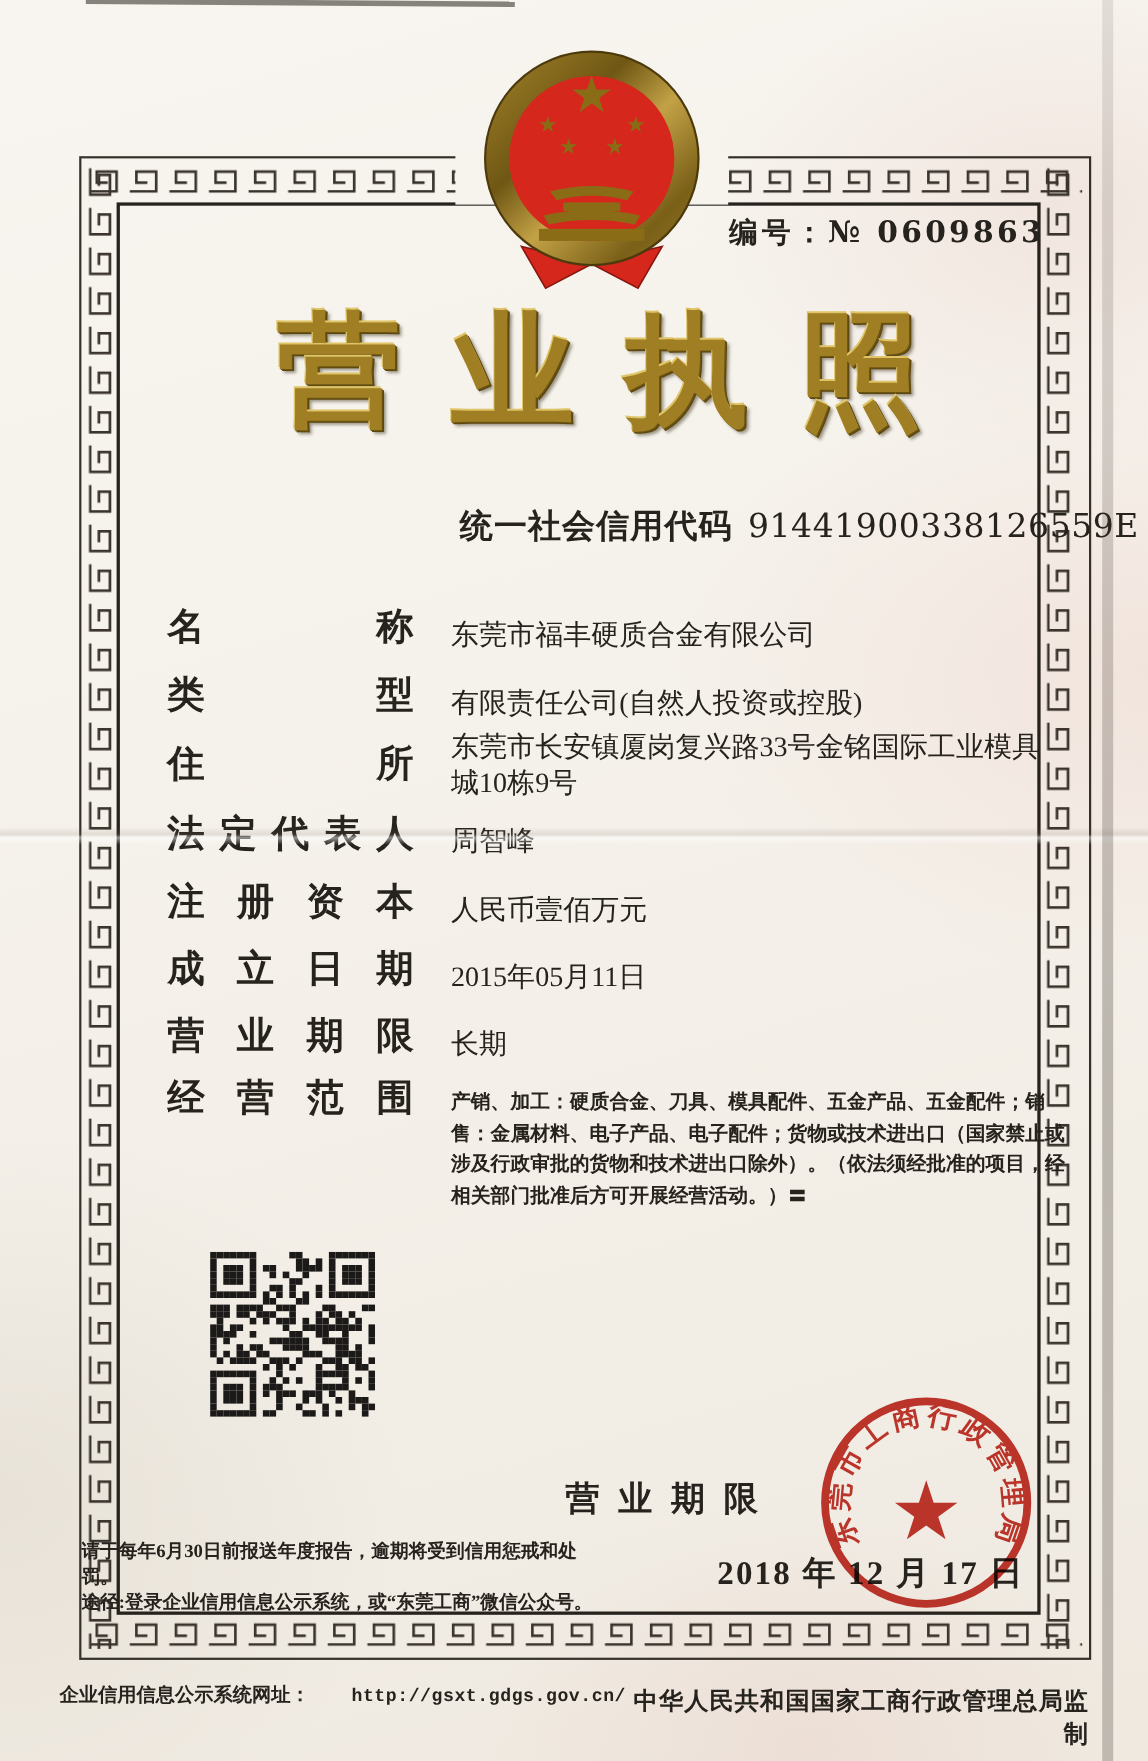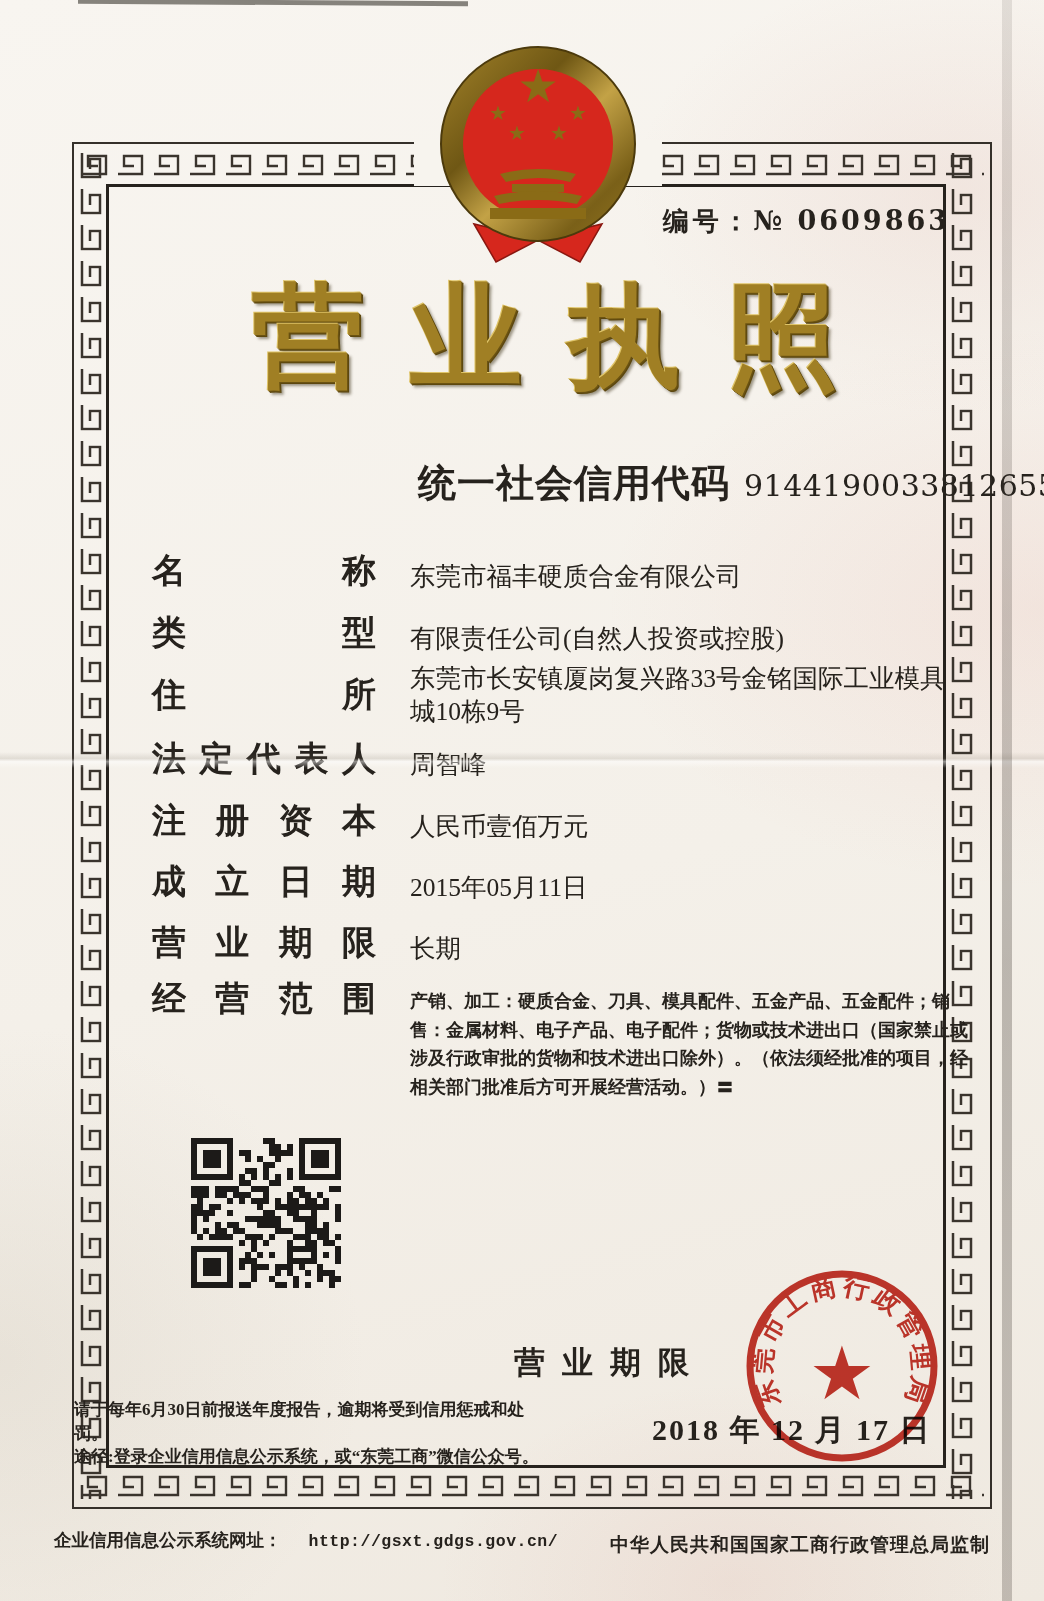--- a/index.html
+++ b/index.html
@@ -13,35 +13,35 @@
       radial-gradient(45% 20% at 92% 12%, rgba(214,160,150,.16), transparent 70%),
       linear-gradient(165deg,#f8f5f0 0%,#f4f0e9 55%,#efe9e0 100%);
   }
   .abs{position:absolute;}
   
   .frame-outer{left:72px;top:142px;width:916px;height:1363px;border:2px solid #35302a;}
   .frame-inner{left:106px;top:184px;width:834px;height:1278px;border:3px solid #26221d;}
   .strip{position:absolute;}
   .emblem-backing{left:414px;top:140px;width:248px;height:46px;background:#f7f4ee;}
   
-  .serial{left:660px;top:204px;width:290px;text-align:right;white-space:nowrap;}
+  .serial{left:660px;top:194px;width:290px;text-align:right;white-space:nowrap;}
   .serial .lab{font-weight:700;font-size:26px;letter-spacing:4px;}
   .serial .val{font-family:"DejaVu Serif",serif;font-size:27px;font-weight:600;letter-spacing:3px;}
   
   .title{
     left:0;top:270px;width:1044px;text-align:center;
     font-family:"Liberation Sans",sans-serif;font-weight:700;
     font-size:112px;letter-spacing:46px;padding-left:46px;line-height:1.2;
     color:#a07f24;
     text-shadow:-1px -1px 0 #dfc468, 1px 1px 0 #6b5312, 2px 2px 0 #5c470f, 4px 4px 3px rgba(45,33,5,.45);
     white-space:nowrap;
   }
   
   .credit{left:418px;top:458px;white-space:nowrap;}
-  .credit .lab{font-weight:700;font-size:38px;letter-spacing:1px;}
+  .credit .lab{font-weight:700;font-size:30px;letter-spacing:1px;}
   .credit .val{font-family:"DejaVu Serif",serif;font-size:30px;margin-left:14px;letter-spacing:.5px;}
   
   .frow{position:absolute;left:152px;right:50px;}
   .frow .lab{
     position:absolute;left:0;width:224px;font-size:34px;font-weight:700;
     text-align:justify;text-align-last:justify;line-height:1.1;
   }
   .frow .val{position:absolute;left:258px;width:556px;font-size:25.5px;font-weight:500;
     line-height:33px;padding-top:8px;}
   .r1{top:552px}.r2{top:614px}.r3{top:660px}.r4{top:740px}.r5{top:802px}
@@ -50,22 +50,22 @@
   .r3 .val{padding-top:2px;}
   .r8 .val{width:568px;font-size:18px;line-height:28.5px;padding-top:7px;font-weight:600;}
   
   .reg-label{left:514px;top:1342px;font-size:31px;font-weight:700;letter-spacing:17px;white-space:nowrap;}
   .reg-date{left:652px;top:1410px;font-size:30px;font-weight:600;letter-spacing:2px;white-space:nowrap;}
   
   .notices{left:74px;top:1398px;width:470px;font-size:17px;font-weight:600;line-height:23.5px;}
   
   .foot-left{left:26px;top:1528px;white-space:nowrap;}
   .foot-left .lab{font-size:17.5px;font-weight:700;margin-left:28px;}
-  .foot-left .url{font-family:"Liberation Mono",monospace;font-size:16.5px;font-weight:700;letter-spacing:.5px;margin-left:7px;padding-left:20px;}
-  .foot-issuer{left:556px;top:1532px;width:434px;text-align:right;font-size:19px;font-weight:600;letter-spacing:1px;}
+  .foot-left .url{font-family:"Liberation Mono",monospace;font-size:16.5px;font-weight:700;letter-spacing:.5px;margin-left:18px;padding-left:20px;}
+  .foot-issuer{left:556px;top:1532px;width:434px;text-align:right;font-size:22px;font-weight:600;letter-spacing:1px;}
   
   .stamp{left:742px;top:1266px;mix-blend-mode:multiply;opacity:.92;}
   
   .crease{left:0;top:752px;width:1044px;height:16px;
     background:linear-gradient(rgba(120,110,95,0),rgba(120,110,95,.16) 40%,rgba(255,255,255,.5) 60%,rgba(120,110,95,0));}
   .edge-shadow{left:1002px;top:0;width:10px;height:1601px;
     background:linear-gradient(rgba(70,62,55,.12),rgba(70,62,55,.32) 60%,rgba(70,62,55,.28));}
   .top-sliver{left:78px;top:0;width:390px;height:5px;background:rgba(40,36,30,.55);transform:rotate(.4deg);}
 </style>
 </head>

